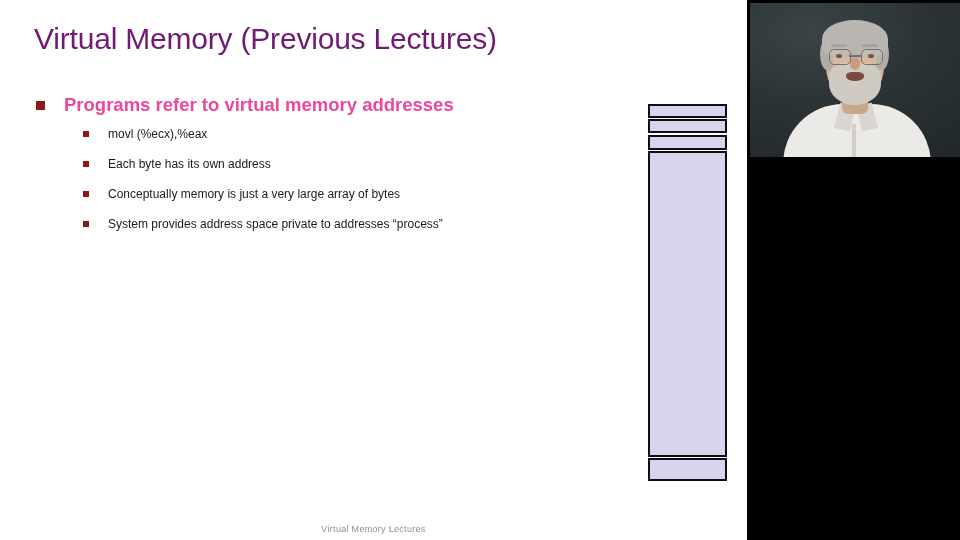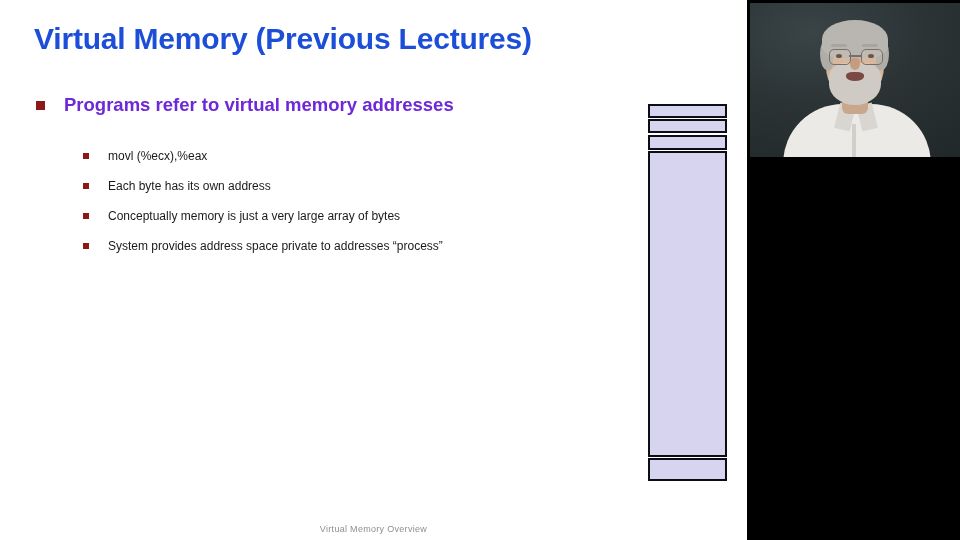--- a/index.html
+++ b/index.html
@@ -28,41 +28,41 @@
     height: 540px;
     background: #ffffff;
     overflow: hidden;
   }
 
   #slide-title {
     position: absolute;
     left: 34px;
     top: 22px;
     font-size: 30px;
-    font-weight: bold;
-    color: #1d4ed8;
+    font-weight: normal;
+    color: #701a75;
     letter-spacing: -0.2px;
     white-space: nowrap;
   }
 
   
   #bullets {
     position: absolute;
     left: 34px;
     top: 92px;
     width: 590px;
   }
   .l1 {
     position: relative;
     padding-left: 30px;
     font-size: 18.5px;
     font-weight: bold;
-    color: #6d28d9;
+    color: #ec4899;
     line-height: 26px;
-    margin-bottom: 27px;
+    margin-bottom: 5px;
     white-space: nowrap;
   }
   .l1 .sq {
     position: absolute;
     left: 2px;
     top: 9px;
     width: 9px;
     height: 9px;
     background: #8C1919;
   }
@@ -314,21 +314,21 @@
     </div>
 
     <div id="memdiagram">
         <div class="memblock" style="top: 0px; height: 14px; background: rgb(214, 212, 239); border-color: rgb(13, 13, 22);"></div>
         <div class="memblock" style="top: 15px; height: 14px; background: rgb(214, 212, 239); border-color: rgb(13, 13, 22);"></div>
         <div class="memblock" style="top: 31px; height: 15px; background: rgb(214, 212, 239); border-color: rgb(13, 13, 22);"></div>
         <div class="memblock" style="top: 47px; height: 306px; background: rgb(214, 212, 239); border-color: rgb(13, 13, 22);"></div>
         <div class="memblock" style="top: 354px; height: 23px; background: rgb(214, 212, 239); border-color: rgb(13, 13, 22);"></div>
       </div>
 
-    <div id="slide-footer">Virtual Memory Overview</div>
+    <div id="slide-footer">Virtual Memory Lectures</div>
   </div>
 
   <div id="video-panel">
     <div id="video-feed">
       <div id="person">
         <div class="shoulders"></div>
         <div class="collar-l"></div>
         <div class="collar-r"></div>
         <div class="placket"></div>
         <div class="neck"></div>

